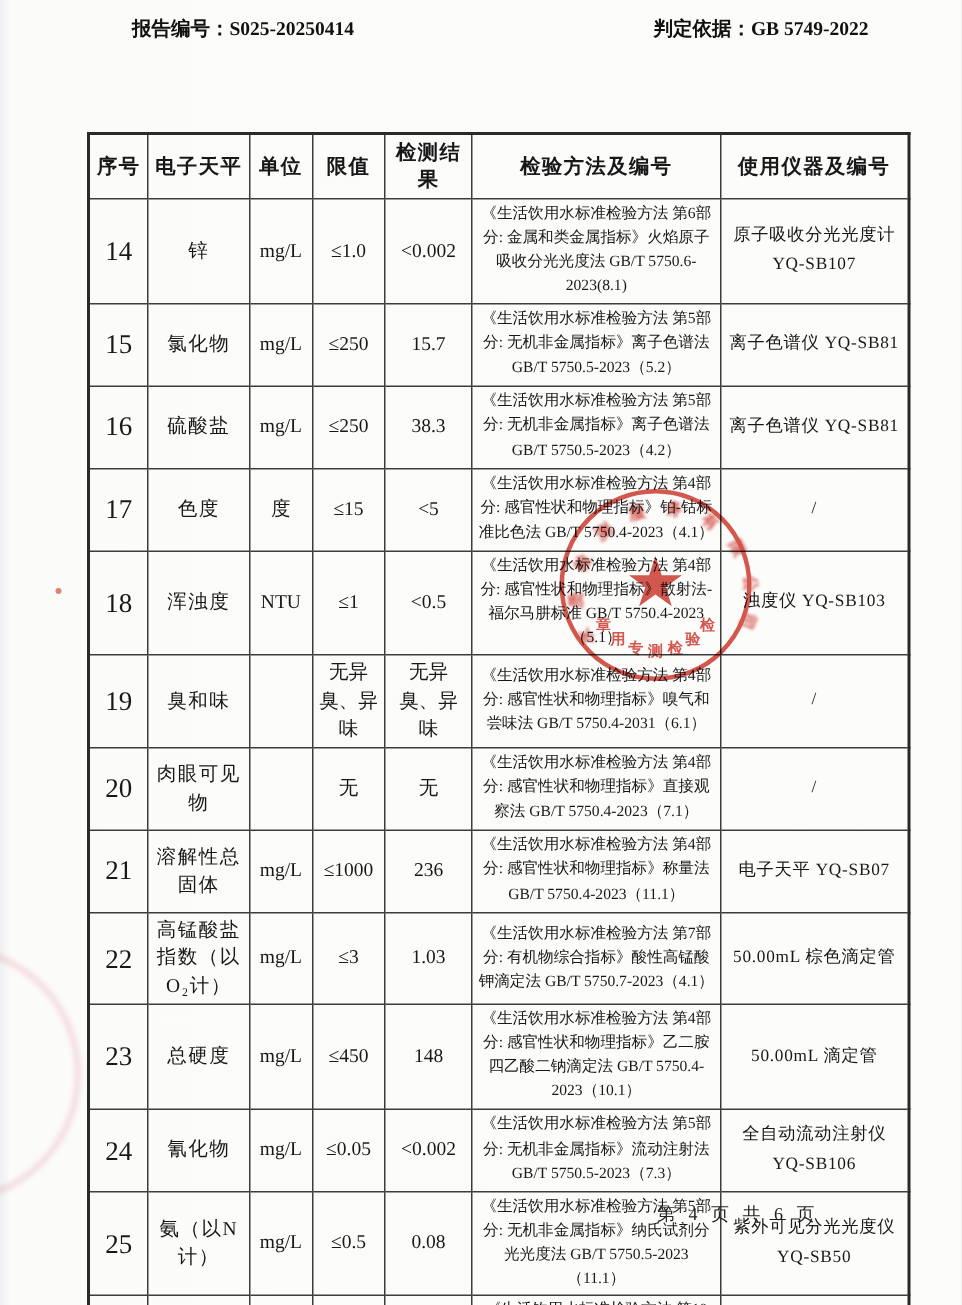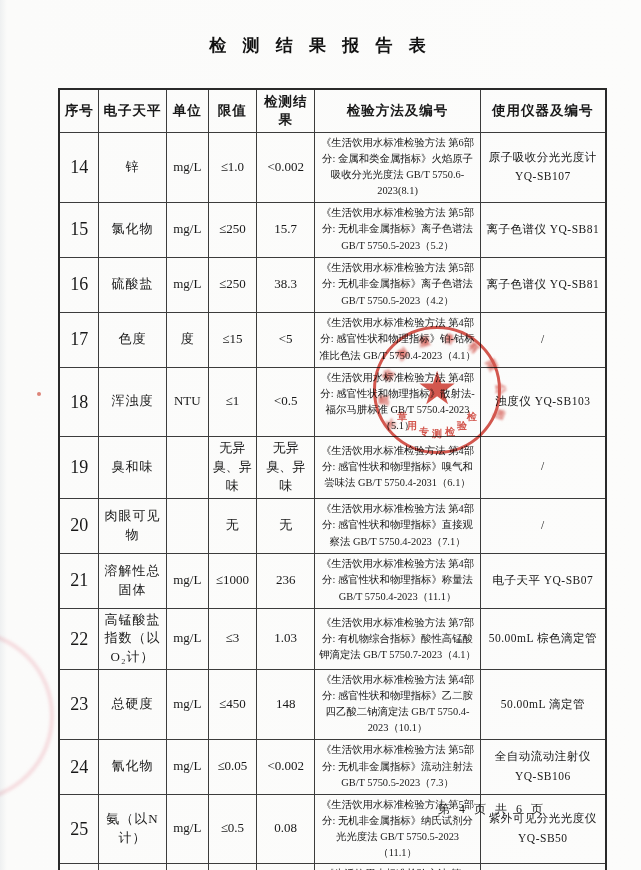--- a/index.html
+++ b/index.html
@@ -76,22 +76,25 @@
   .red-dot{
     position:absolute;left:37px;top:392px;width:4px;height:4px;border-radius:50%;
     background:#cc4433;opacity:0.65;
   }
 </style>
 </head>
 <body>
 
 <div class="page">
 
-  <div class="title">检 测 结 果 报 告 表</div>
-
+
+  <div class="meta">
+    <div><span>报告编号：</span><span>S025-20250414</span></div>
+    <div><span>判定依据：</span><span>GB 5749-2022</span></div>
+  </div>
 
   <table class="report">
     <colgroup>
       <col style="width:7.3%">
         <col style="width:12.3%">
         <col style="width:7.7%">
       <col style="width:8.8%">
         <col style="width:10.7%">
         <col style="width:30.2%">
       <col style="width:23%">

